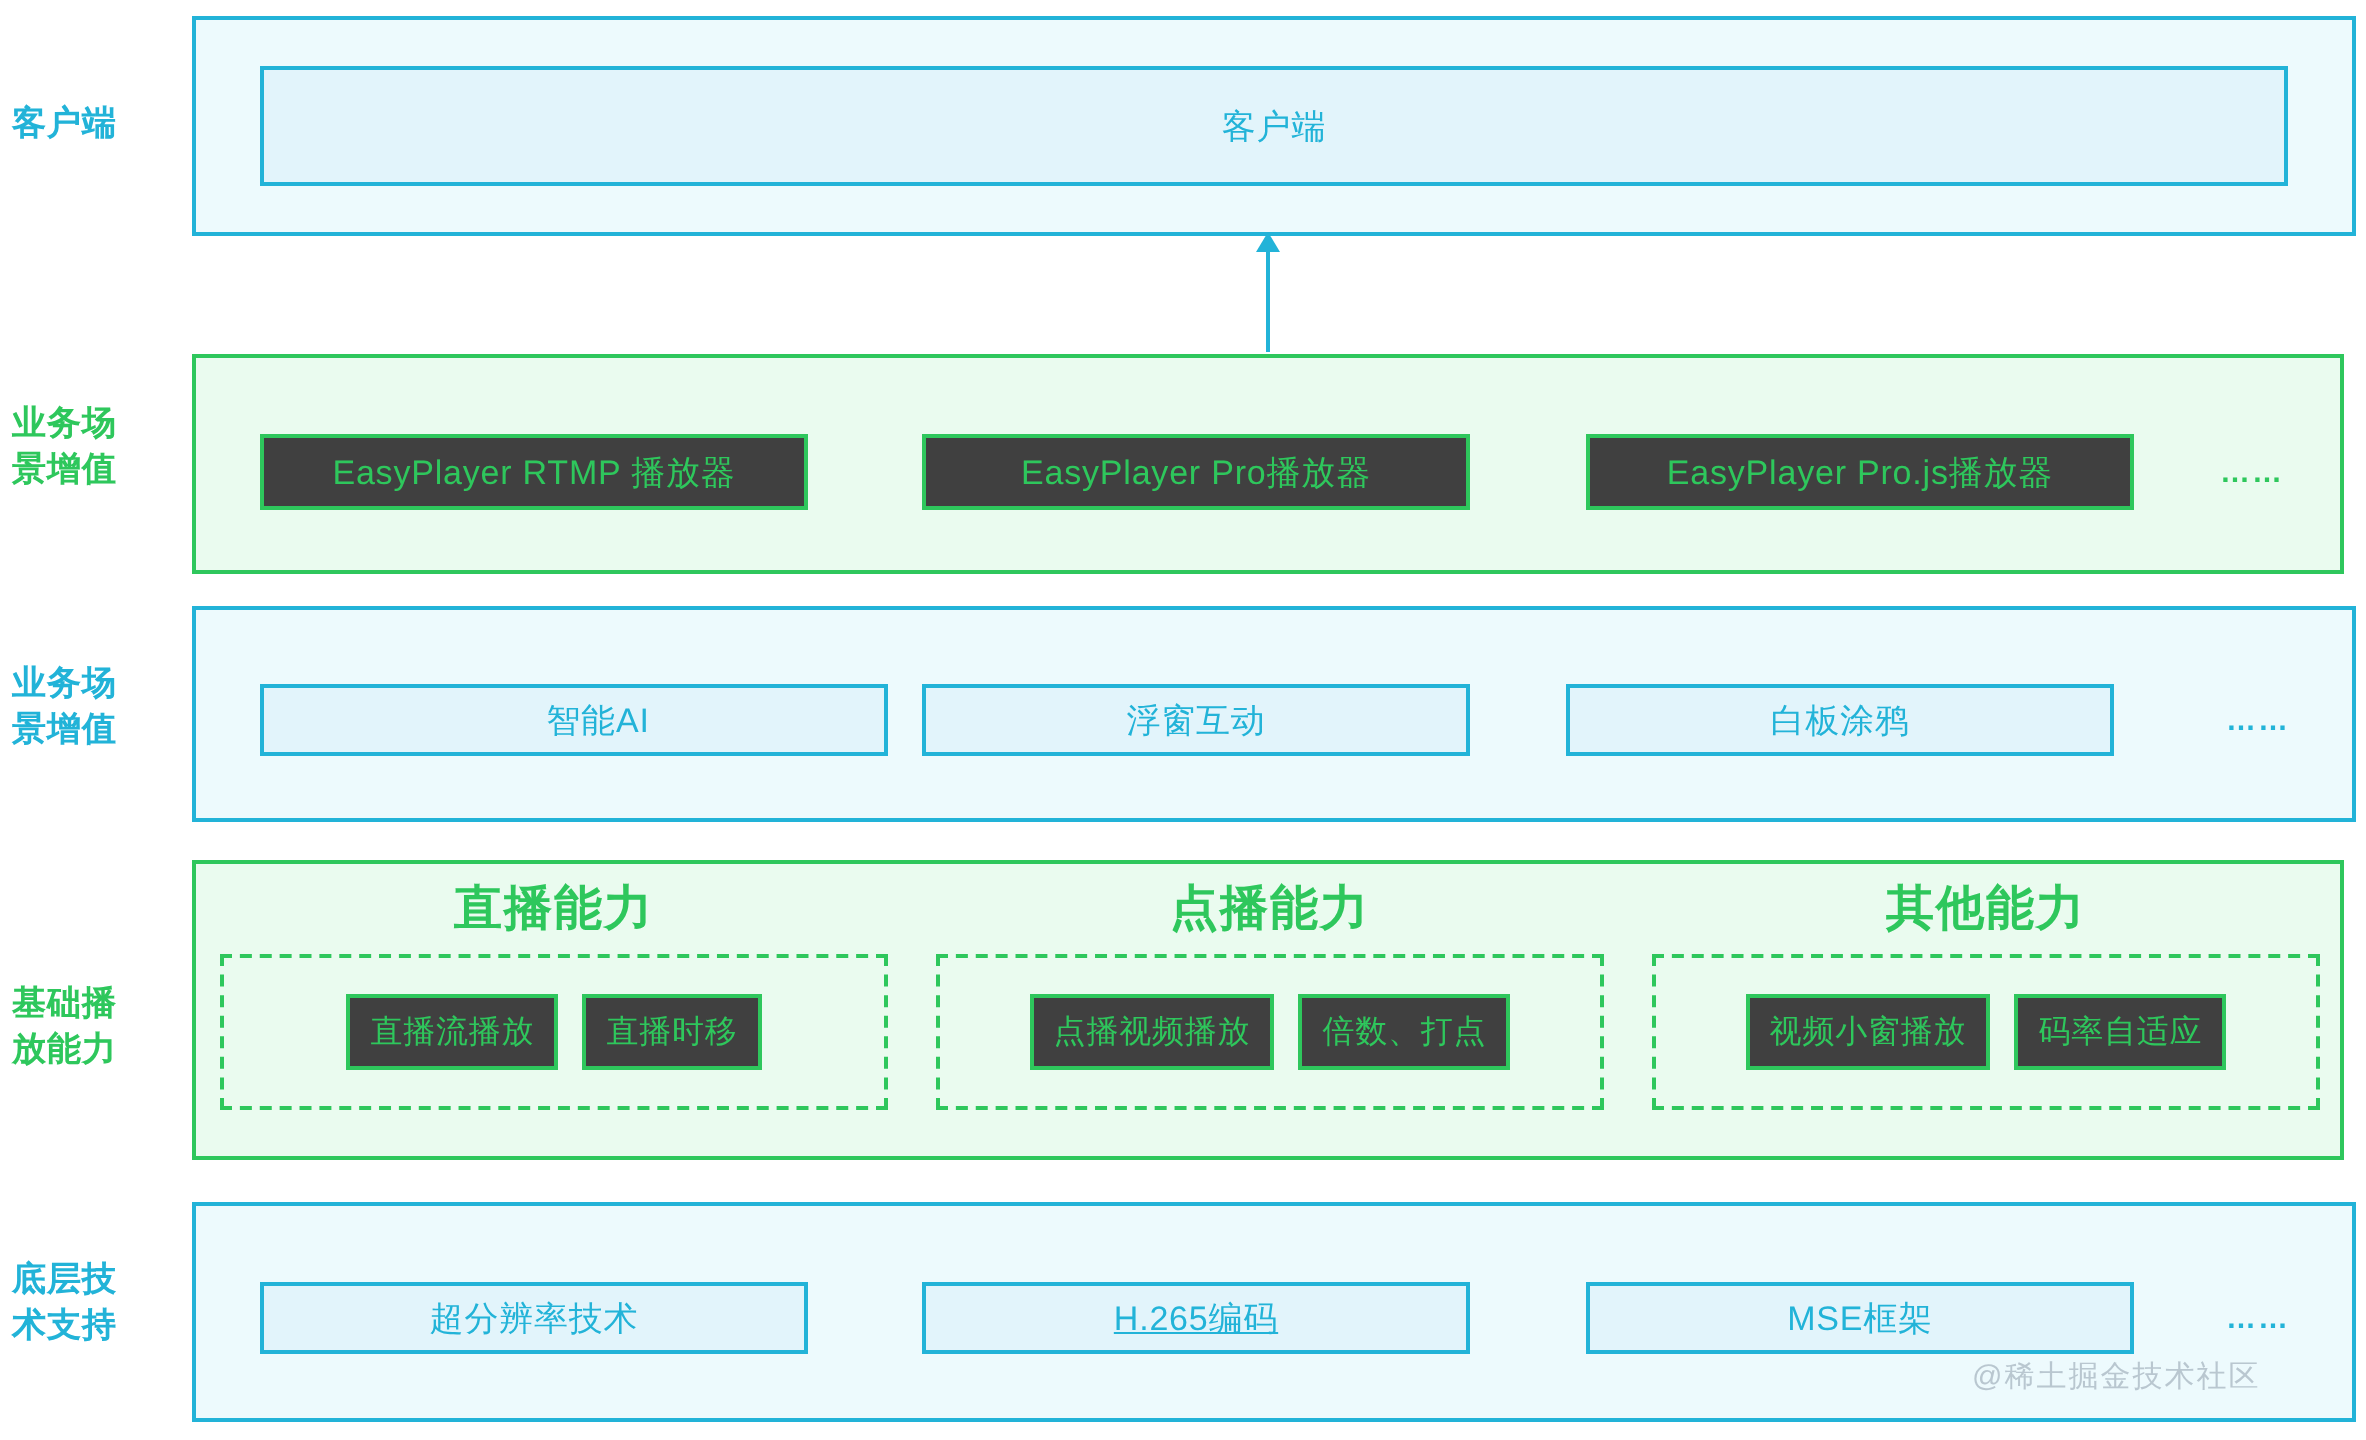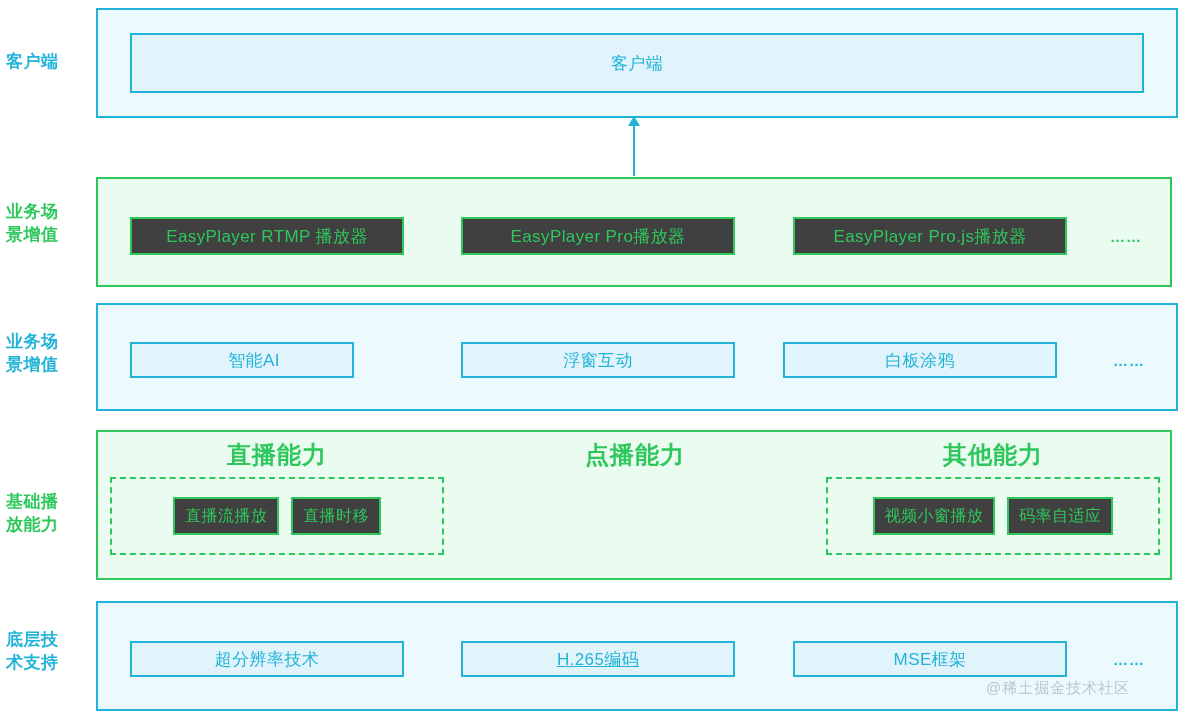--- a/index.html
+++ b/index.html
@@ -95,21 +95,21 @@
   .r2chip{position:absolute;top:217px;height:38px;}
   #r2c0{left:130px;width:274px;}
   #r2c1{left:461px;width:274px;}
   #r2c2{left:793px;width:274px;}
   #r2-dots{position:absolute;left:1110px;top:228px;}
 
   
   #row3-panel{left:96px;top:303px;width:1082px;height:108px;}
   #row3-label{top:330px;}
   .r3chip{position:absolute;top:342px;height:36px;}
-  #r3c0{left:130px;width:224px;padding-left:24px;}
+  #r3c0{left:130px;width:314px;padding-left:24px;}
   #r3c1{left:461px;width:274px;}
   #r3c2{left:783px;width:274px;}
   #r3-dots{position:absolute;left:1113px;top:352px;}
 
   
   #row4-panel{left:96px;top:430px;width:1076px;height:150px;}
   #row4-label{top:490px;}
   .group{position:absolute;top:442px;width:334px;}
   #g0{left:110px;}
   #g1{left:468px;}
@@ -199,20 +199,24 @@
   <div class="group" id="g0">
     <div class="group-title">直播能力</div>
     <div class="group-box">
       <div class="chip chip-green">直播流播放</div>
       <div class="chip chip-green">直播时移</div>
     </div>
   </div>
 
   <div class="group" id="g1">
     <div class="group-title">点播能力</div>
+    <div class="group-box">
+      <div class="chip chip-green">点播视频播放</div>
+      <div class="chip chip-green">倍数、打点</div>
+    </div>
   </div>
 
   <div class="group" id="g2">
     <div class="group-title">其他能力</div>
     <div class="group-box">
       <div class="chip chip-green">视频小窗播放</div>
       <div class="chip chip-green">码率自适应</div>
     </div>
   </div>
 

